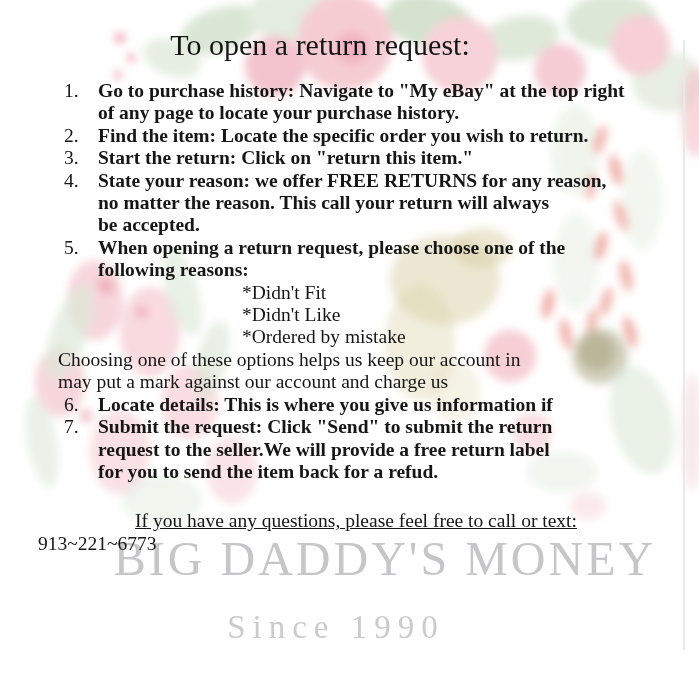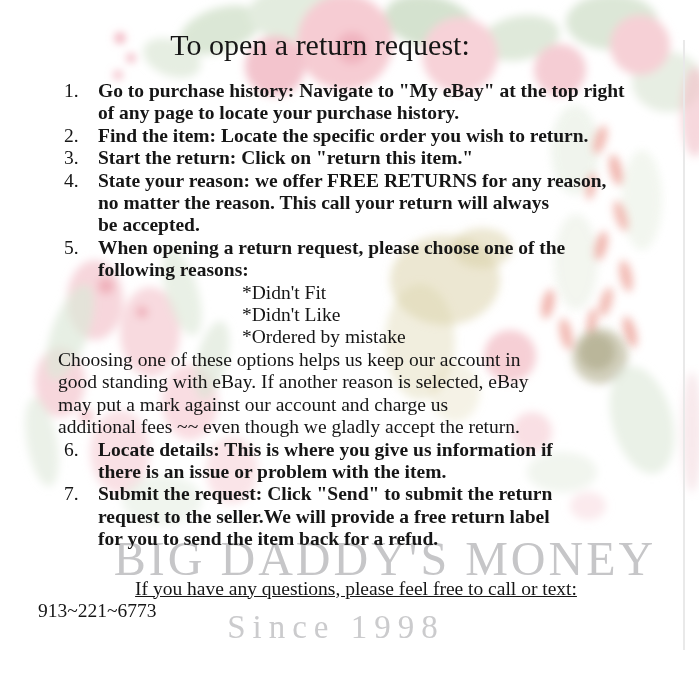--- a/index.html
+++ b/index.html
@@ -115,21 +115,21 @@
       <ellipse cx="642" cy="420" rx="30" ry="55" fill="#dce7d7" opacity="0.6" transform="rotate(-15 642 420)"></ellipse>
       <ellipse cx="562" cy="472" rx="35" ry="20" fill="#e3ecde" opacity="0.5"></ellipse>
       <ellipse cx="588" cy="506" rx="18" ry="14" fill="#f7d6db" opacity="0.5"></ellipse>
       <ellipse cx="692" cy="432" rx="10" ry="60" fill="#eec9cf" opacity="0.4"></ellipse>
     </g>
   </svg>
 
   <div class="edge-line"></div>
 
   <div class="wm-name">BIG DADDY'S MONEY</div>
-  <div class="wm-since">Since 1998</div>
+  <div class="wm-since">Since 1990</div>
 
   <div class="content">
 
     <div class="title">To open a return request:</div>
 
     <div class="steps">
 
       <div class="step">
         <span class="num">1.</span>
         <div class="lines">
@@ -170,30 +170,27 @@
       </div>
 
       <div class="reasons">
         <div>*Didn't Fit</div>
         <div>*Didn't Like</div>
         <div>*Ordered by mistake</div>
       </div>
 
       <div class="note">
         <div>Choosing one of these options helps us keep our account in</div>
-        <div>good standing with eBay. If another reason is selected, eBay</div>
         <div>may put a mark against our account and charge us</div>
-        <div>additional fees ~~ even though we gladly accept the return.</div>
       </div>
 
       <div class="step">
         <span class="num">6.</span>
         <div class="lines">
           <div>Locate details: This is where you give us information if</div>
-          <div>there is an issue or problem with the item.</div>
         </div>
       </div>
 
       <div class="step">
         <span class="num">7.</span>
         <div class="lines">
           <div>Submit the request: Click "Send" to submit the return</div>
           <div>request to the seller.We will provide a free return label</div>
           <div>for you to send the item back for a refud.</div>
         </div>

